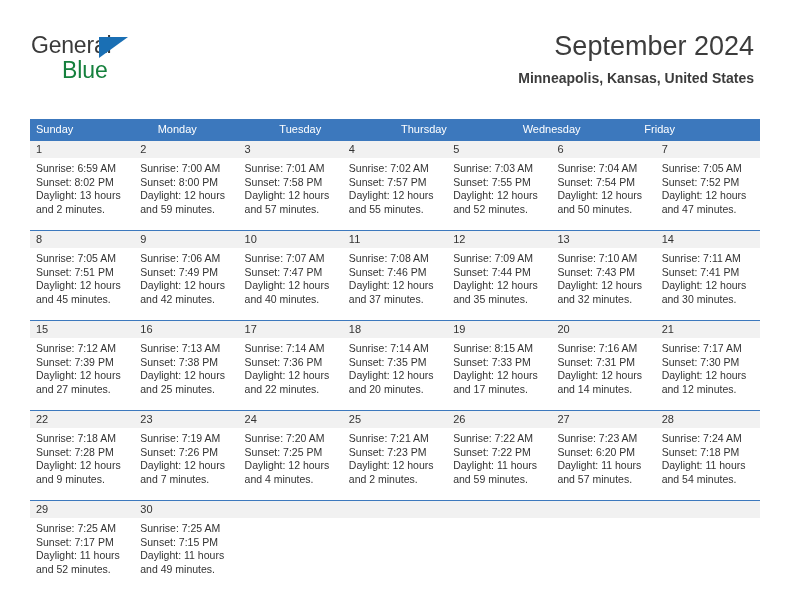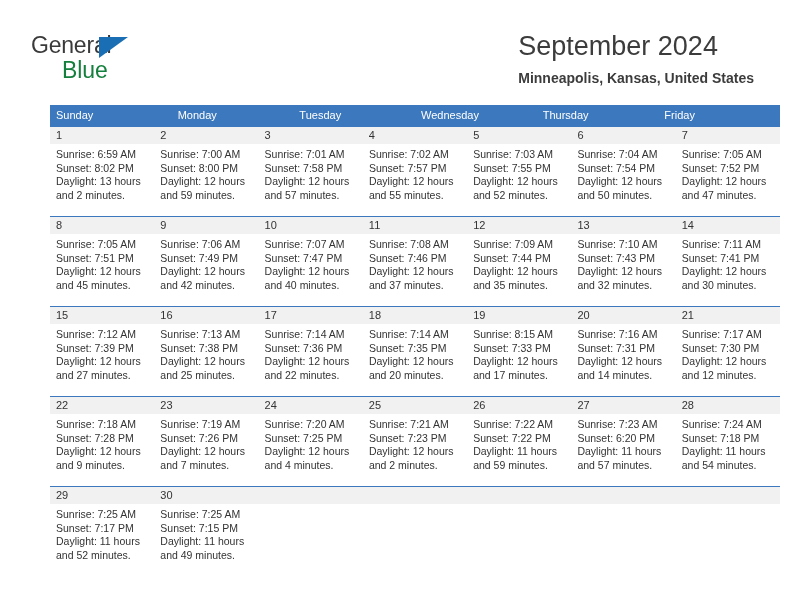--- a/index.html
+++ b/index.html
@@ -60,44 +60,43 @@
     top: 25px;
     font-size: 23px;
     color: #15803d;
     letter-spacing: -0.1px;
   }
 
   .title-block {
     position: absolute;
     right: 38px;
     top: 30px;
-    text-align: left;
+    text-align: right;
   }
   .cal-title {
     font-size: 27px;
     color: #3c3c3c;
     line-height: 32px;
     white-space: nowrap;
   }
   .cal-subtitle {
     margin-top: 8px;
     font-size: 14px;
     color: #3c3c3c;
     line-height: 16px;
     white-space: nowrap;
     font-weight: bold;
   }
 
   
   .calendar {
     position: absolute;
     left: 30px;
-    top: 105px;
+    top: 119px;
     width: 730px;
-    margin-left: 20px;
   }
   .weekday-row {
     display: flex;
     background: #3c78bd;
     height: 21px;
   }
   .weekday {
     flex: 1 1 0;
     color: #ffffff;
     font-size: 11px;
@@ -123,21 +122,20 @@
     font-size: 11px;
     line-height: 17px;
     color: #333333;
     padding-left: 6px;
     box-sizing: border-box;
   }
   .detail-row {
     display: flex;
     background: #ffffff;
     height: 72px;
-    justify-content: flex-end;
   }
   .detail {
     flex: 1 1 0;
     padding: 4px 6px 0 6px;
     box-sizing: border-box;
     font-size: 10.5px;
     line-height: 13.6px;
     color: #333333;
   }
   .detail div {
@@ -166,22 +164,22 @@
     </div>
 
   </div>
 
   <div class="calendar">
 
     <div class="weekday-row">
       <div class="weekday">Sunday</div>
       <div class="weekday">Monday</div>
       <div class="weekday">Tuesday</div>
+      <div class="weekday">Thursday</div>
       <div class="weekday">Wednesday</div>
-      <div class="weekday">Thursday</div>
       <div class="weekday">Friday</div>
     </div>
 
     <div class="week">
       <div class="daynum-row">
         <div class="daynum">1</div>
         <div class="daynum">2</div>
         <div class="daynum">3</div>
         <div class="daynum">4</div>
         <div class="daynum">5</div>

